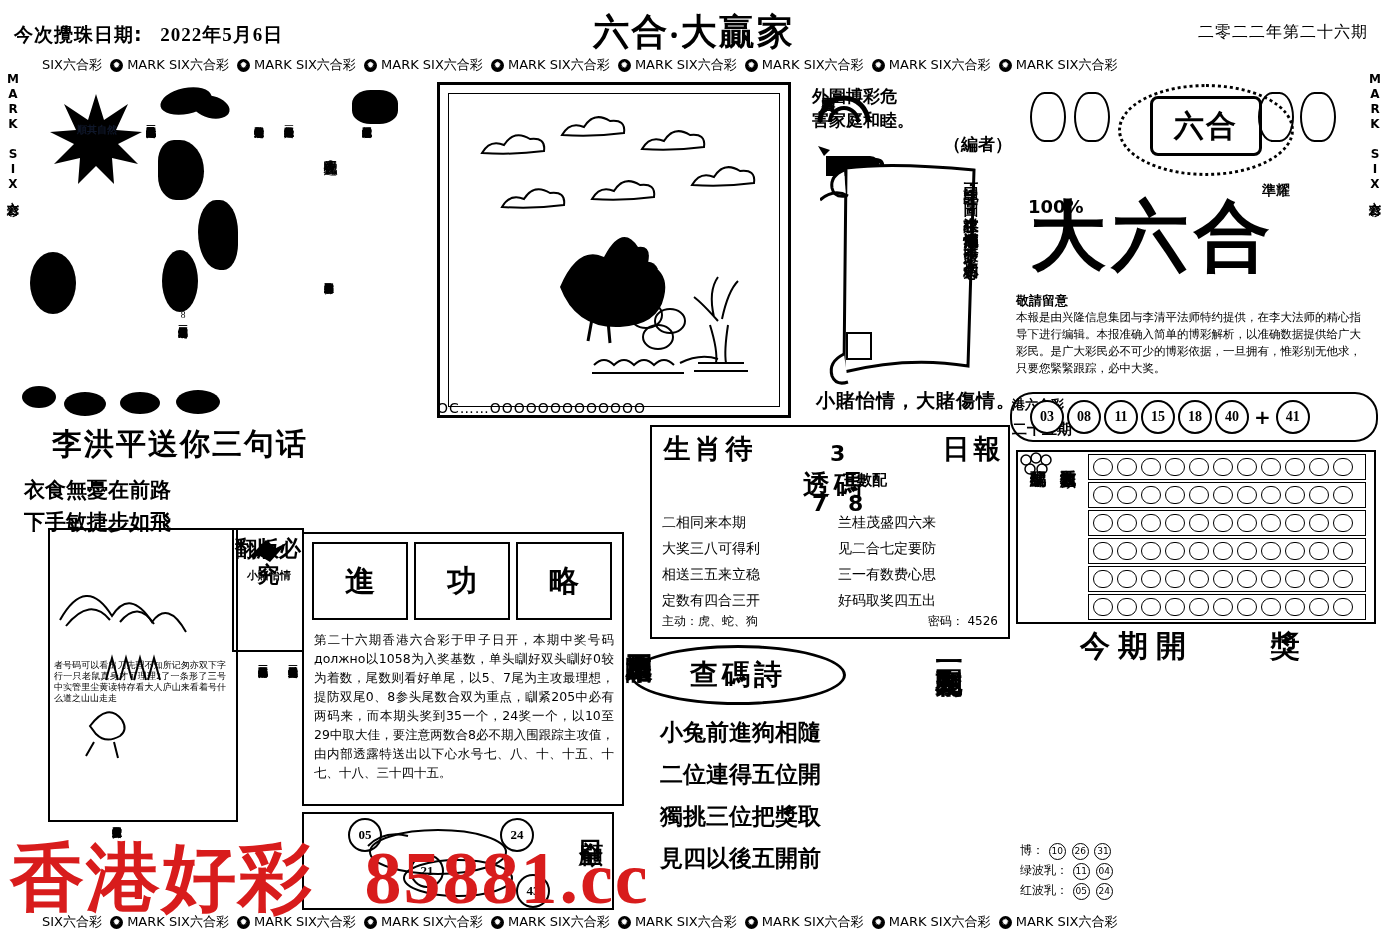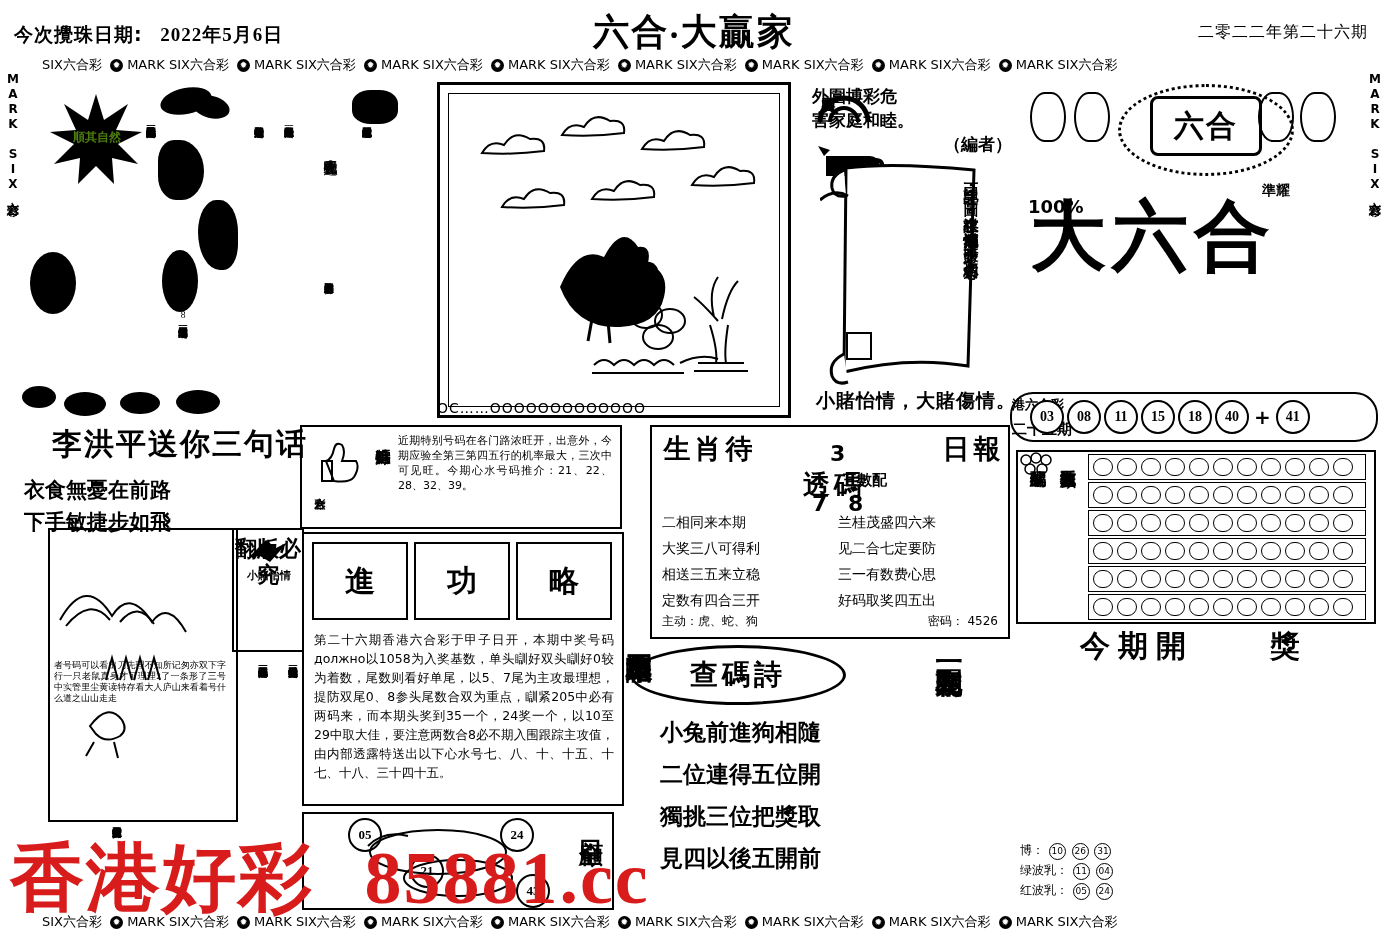--- a/index.html
+++ b/index.html
@@ -188,21 +188,21 @@
   <div class="blob" style="left:64px;top:392px;width:42px;height:24px;"></div>
   <div class="blob" style="left:120px;top:392px;width:40px;height:22px;"></div>
   <div class="blob" style="left:176px;top:390px;width:44px;height:24px;"></div>
   <div class="blob" style="left:22px;top:386px;width:34px;height:22px;"></div>
 
   <div class="panel" style="left:48px;top:92px;width:96px;height:96px;">
     <svg width="96" height="96" viewBox="0 0 96 96">
       <polygon points="48,2 56,28 80,12 68,38 94,40 70,52 90,72 64,66 66,92 48,74 30,92 32,66 6,72 26,52 2,40 28,38 16,12 40,28" fill="#000"></polygon>
     </svg>
   </div>
-  <div class="panel bold" style="left:62px;top:122px;width:70px;font-size:12px;color:#4d7c0f;text-align:center;line-height:15px;margin-top:8px;">順其自然</div>
+  <div class="panel bold" style="left:62px;top:122px;width:70px;font-size:10px;color:#0f172a;text-align:center;line-height:15px;">順其自然</div>
 
   <div class="panel densecol" style="left:290px;top:150px;width:50px;font-size:14px;line-height:19px;writing-mode:vertical-rl;text-orientation:upright;height:120px;">为什么躲在这里呢？</div>
 
   <div class="panel densecol vert" style="left:120px;top:120px;height:265px;width:36px;">这几天也去过几处地方看风景几时没什么比较好看到了风景点几处都是看过的地方了只是走马观花一般的看一下而已没有什么特别深刻的印象留下来</div>
   <div class="panel densecol vert" style="left:158px;top:300px;height:88px;width:30px;">18分钟之后又一次回到原点上一字记之曰圖谋求生存满怀感慨消瘦张予之财切勿贪心</div>
   <div class="panel densecol vert" style="left:228px;top:120px;height:268px;width:36px;">所以我们在做任何事情之前都要先想清楚自己到底需要什么然后再去行动这样才能事半功倍</div>
   <div class="panel densecol vert" style="left:264px;top:120px;height:268px;width:30px;">人生路上总会遇到各种各样的困难和挫折但是只要我们坚持下去就一定能够看到希望的曙光</div>
   <div class="panel densecol vert" style="left:300px;top:276px;height:112px;width:34px;">每个人都有自己的梦想和追求不要因为别人的看法而放弃自己心中的理想坚持才会胜利</div>
   <div class="panel densecol vert" style="left:338px;top:120px;height:268px;width:34px;">生活中难免会有不如意的时候但我们要学会调整心态积极面对才能走出困境迎接新的挑战</div>
 
@@ -283,20 +283,24 @@
   <div class="lantern" style="left:1074px;top:92px;width:32px;height:46px;"></div>
   <div class="lantern" style="left:1300px;top:92px;width:32px;height:46px;"></div>
   <div class="lantern" style="left:1258px;top:92px;width:32px;height:46px;"></div>
   <div class="beadring"></div>
   <div class="liuhe">六合</div>
 
   <div class="pct">100%</div>
   <div class="bigchar">大六合</div>
   <div class="zhunyao">準耀</div>
 
+  <div class="notice">
+    <div class="h">敬請留意</div>
+    <div>本報是由兴隆信息集团与李清平法师特约提供，在李大法师的精心指导下进行编辑。本报准确入简单的博彩解析，以准确数据提供给广大彩民。是广大彩民必不可少的博彩依据，一旦拥有，惟彩别无他求，只要您緊緊跟踪，必中大奖。</div>
+  </div>
 
   <div class="resultbox"></div>
   <div class="panel bold" style="left:1012px;top:396px;width:60px;font-size:13px;">港六合彩</div>
   <div class="panel bold" style="left:1012px;top:420px;width:90px;font-size:15px;">二十五期</div>
   <div class="ballrow">
     <div class="rball">03</div>
     <div class="rball">08</div>
     <div class="rball">11</div>
     <div class="rball">15</div>
     <div class="rball">18</div>
@@ -421,31 +425,20 @@
       <span class="cb">24</span>
     </div>
   </div>
 
   <div class="slogan1">李洪平送你三句话</div>
   <div class="slogan2">
     <div>衣食無憂在前路</div>
     <div>下手敏捷步如飛</div>
   </div>
 
-  <div class="tipbox">
-    <div class="panel" style="left:14px;top:14px;width:44px;height:44px;">
-      <svg width="44" height="44" viewBox="0 0 44 44">
-        <path d="M6 20 h10 v20 h-10 z" fill="none" stroke="#000" stroke-width="2"></path>
-        <path d="M18 40 q16 2 20 -4 q6 -10 2 -16 h-14 q4 -10 0 -16 q-6 -4 -8 4 q-2 10 -8 12 z" fill="none" stroke="#000" stroke-width="2"></path>
-      </svg>
-    </div>
-    <div class="panel vert bold" style="left:8px;top:62px;height:34px;width:16px;font-size:11px;">六合彩</div>
-    <div class="panel vert bold" style="left:62px;top:10px;height:80px;width:28px;font-size:15px;">特碼追踪</div>
-    <div class="txt">近期特别号码在各门路浓旺开，出意外，今期应验全第三第四五行的机率最大，三次中可见旺。今期心水号码推介：21、22、28、32、39。</div>
-  </div>
 
   <div class="jgl">
     <div class="row">
       <div class="cell">進</div>
       <div class="cell">功</div>
       <div class="cell">略</div>
     </div>
     <div class="body">第二十六期香港六合彩于甲子日开，本期中奖号码должно以1058为入奖基数，单头瞓好双头瞓好0较为着数，尾数则看好单尾，以5、7尾为主攻最理想，提防双尾0、8参头尾数合双为重点，瞓紧205中必有两码来，而本期头奖到35一个，24奖一个，以10至29中取大佳，要注意两数合8必不期入围跟踪主攻值，由内部透露特送出以下心水号七、八、十、十五、十七、十八、三十四十五。</div>
   </div>
 

